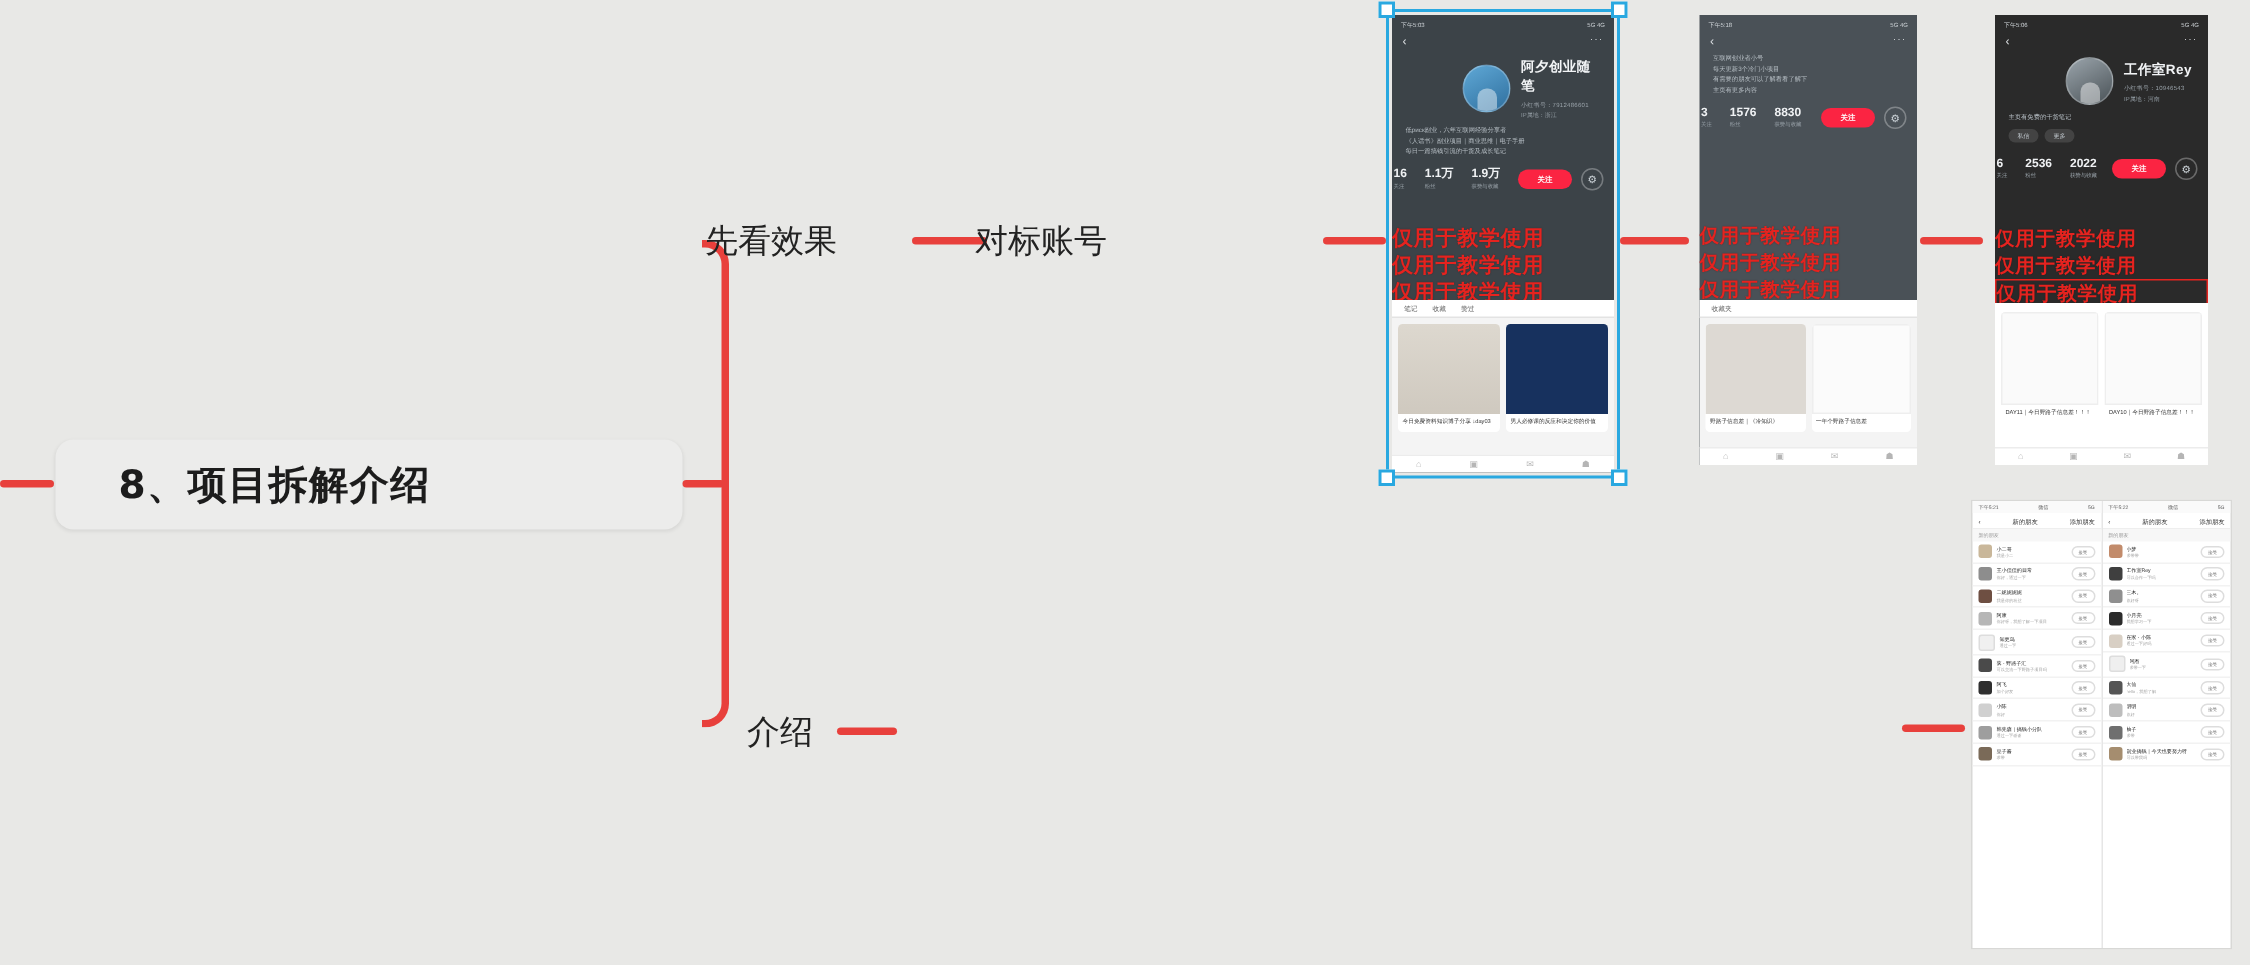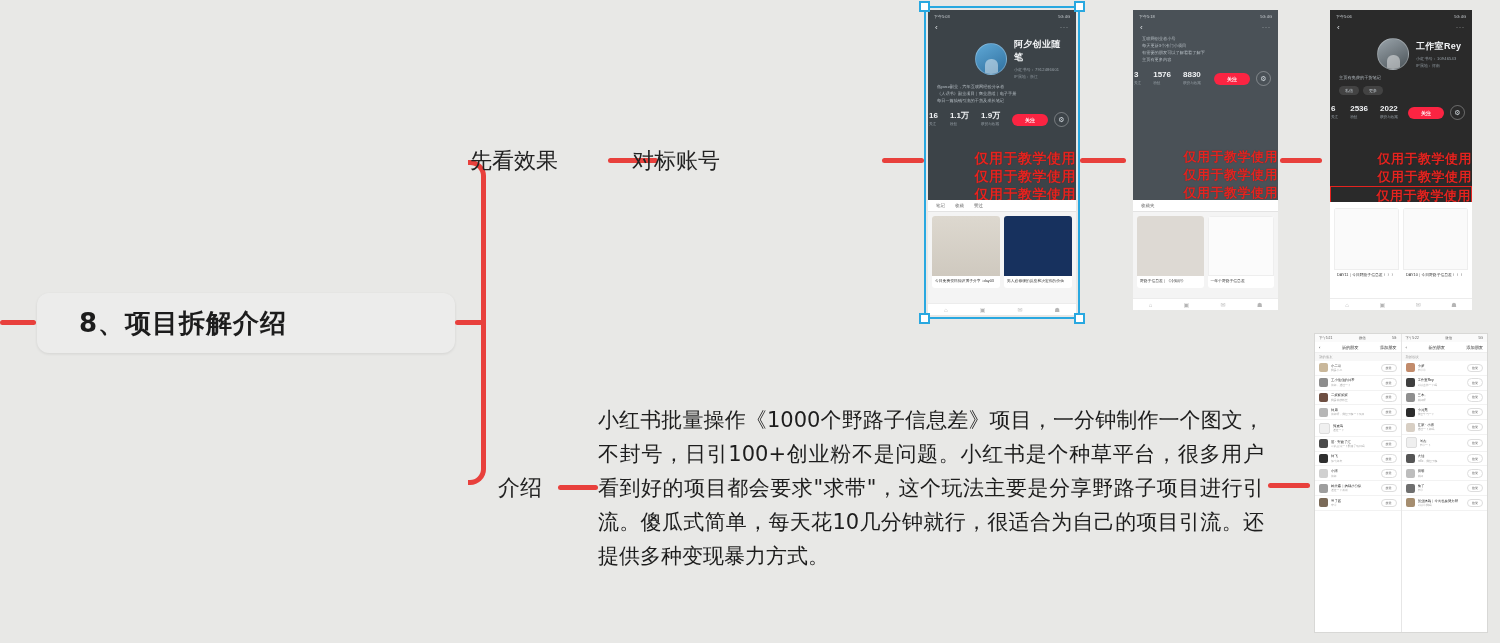--- a/index.html
+++ b/index.html
@@ -109,21 +109,21 @@
   }
   .gearbtn{
     position:absolute;right:7px;bottom:-1px;
     width:13px;height:13px;border-radius:50%;
     border:1px solid rgba(255,255,255,.3);
     display:flex;align-items:center;justify-content:center;
     color:#cdd4d9;font-size:7px;
   }
   .watermark{
     position:absolute;left:0;right:0;
-    text-align:right;pointer-events:none;
+    text-align:left;pointer-events:none;
     font-family:Liberation Mono, monospace;
     font-weight:bold;color:#e5231f;
     text-shadow:0 0 1px rgba(0,0,0,.3);
     letter-spacing:.5px;
   }
   .feed{background:#f4f4f4;position:absolute;left:0;right:0;bottom:0;}
   .feedtabs{
     display:flex;gap:10px;padding:3px 8px;font-size:4.5px;color:#666;
     border-bottom:1px solid #e3e3e3;background:#fff;
   }
@@ -187,29 +187,28 @@
     <div class="root-label">8、项目拆解介绍</div>
   </div>
 
   <div class="conn conn-h" style="left:455px;top:320px;width:28px;"></div>
   <div class="bracket" style="left:468px;top:160px;width:18px;height:325px;border-left:none;border-radius:0;border-top-right-radius:16px;border-bottom-right-radius:16px;"></div>
 
   <div class="branch-label" style="left:470px;top:146px;">先看效果</div>
 
   <div class="conn conn-h" style="left:608px;top:158px;width:50px;"></div>
 
-  <div class="branch-label" style="left:632px;top:146px;">对标账号</div>
+  <div class="branch-label" style="left:650px;top:146px;">对标账号</div>
 
   <div class="conn conn-h" style="left:882px;top:158px;width:42px;"></div>
 
   <div class="branch-label" style="left:498px;top:473px;text-align:right;">介绍</div>
 
   <div class="conn conn-h" style="left:558px;top:485px;width:40px;"></div>
 
-  <div class="para">小红书批量操作《1000个野路子信息差》项目，一分钟制作一个图文，不封号，日引100+创业粉不是问题。小红书是个种草平台，很多用户看到好的项目都会要求"求带"，这个玩法主要是分享野路子项目进行引流。傻瓜式简单，每天花10几分钟就行，很适合为自己的项目引流。还提供多种变现暴力方式。</div>
 
   <div class="conn conn-h" style="left:1268px;top:483px;width:42px;"></div>
 
   <div class="conn conn-h" style="left:1080px;top:158px;width:46px;"></div>
   <div class="conn conn-h" style="left:1280px;top:158px;width:42px;"></div>
 
   <div class="phone" style="left:928px;top:10px;width:148px;height:305px;">
     <div class="statusbar">
       <span>下午5:03</span>
       <span>5G 4G</span>

